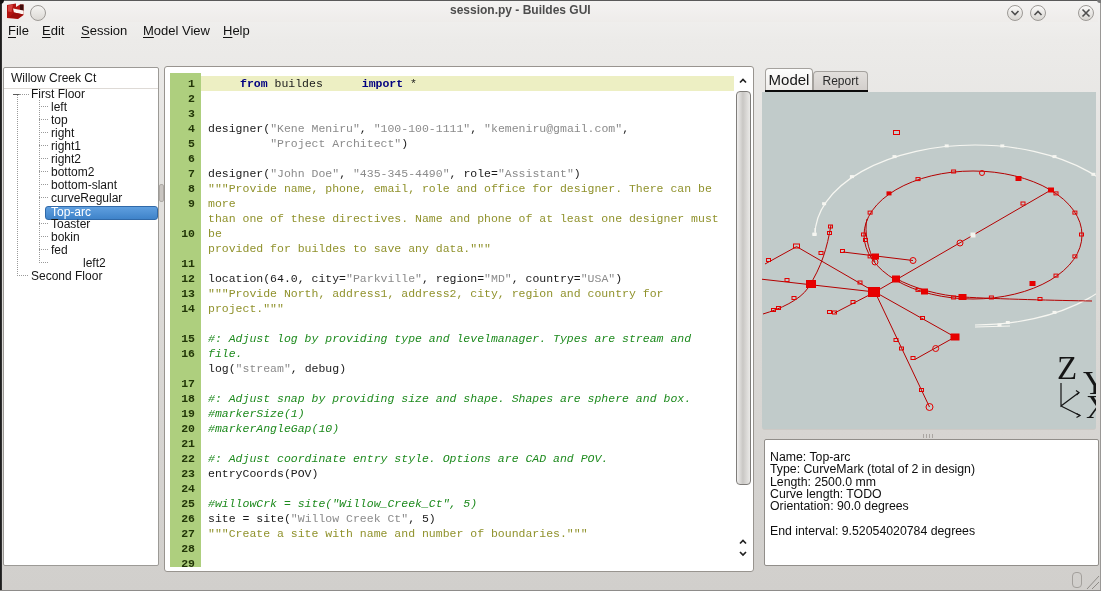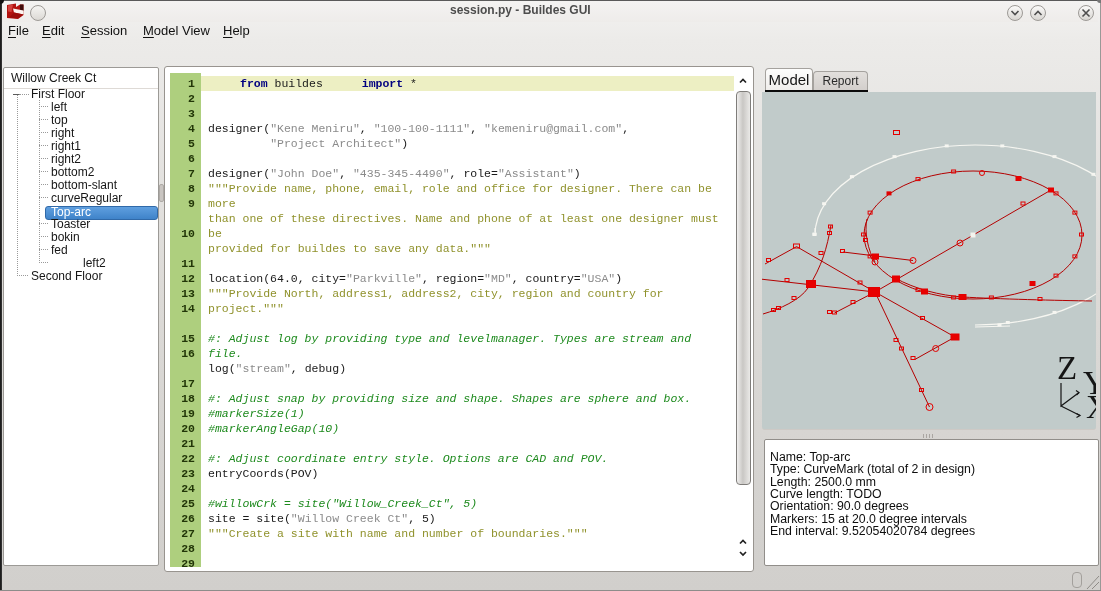--- a/index.html
+++ b/index.html
@@ -308,20 +308,19 @@
   </svg>
   </div>
   <div id="split2"></div>
   <div id="phandle"></div>
   <div id="info">
     <div style="top:10px">Name: Top-arc</div>
     <div style="top:22.3px">Type: CurveMark (total of 2 in design)</div>
     <div style="top:34.6px">Length: 2500.0 mm</div>
     <div style="top:47px">Curve length: TODO</div>
     <div style="top:59.3px">Orientation: 90.0 degrees</div>
-    <div style="top:71.6px">Markers: 15 at 20.0 degree intervals</div>
     <div style="top:84px">End interval: 9.52054020784 degrees</div>
   </div>
   <div id="pill"></div>
   <svg id="grip" viewBox="0 0 14 16">
       <path d="M1,15 L13,2 M6,15 L13,8" stroke="#8e8b87" stroke-width="1" fill="none"></path>
     </svg>
 </div>
 
 </body></html>

